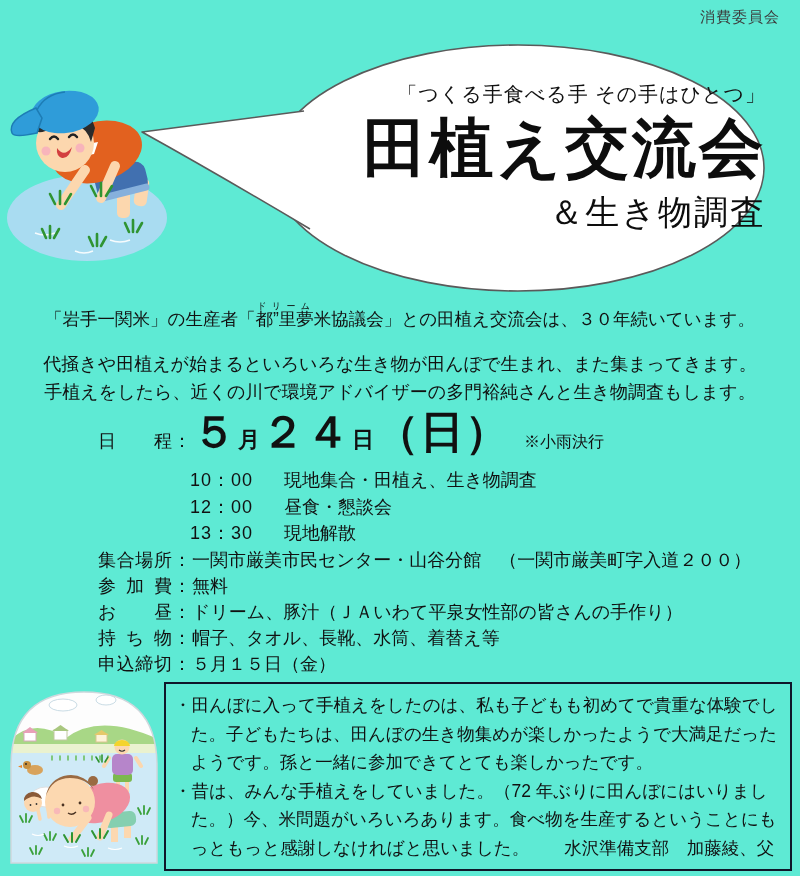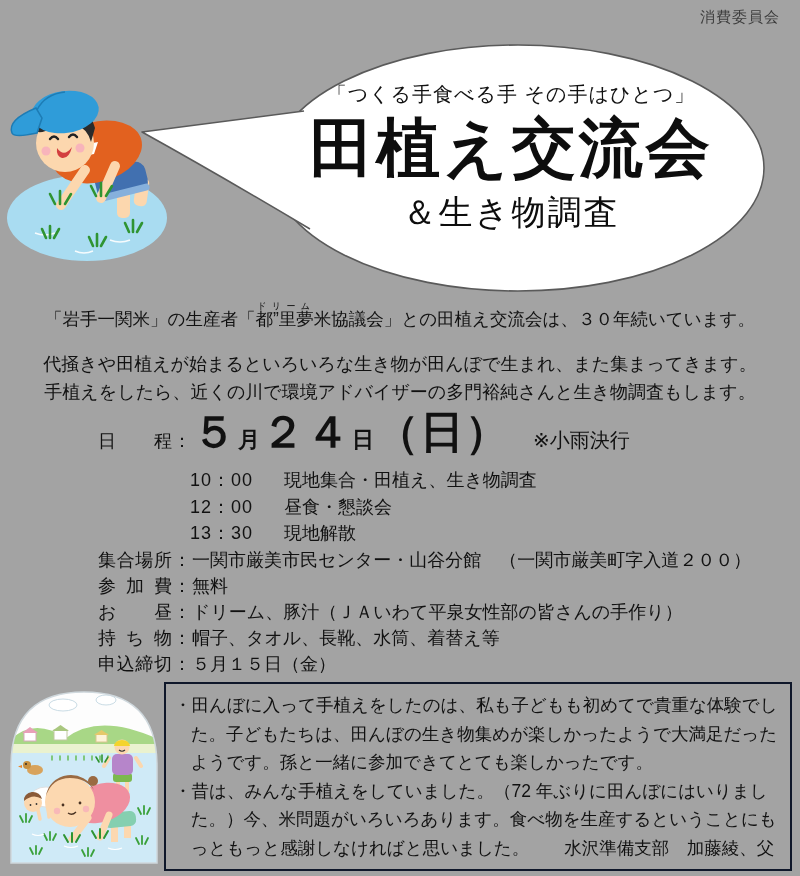--- a/index.html
+++ b/index.html
@@ -1,45 +1,45 @@
 <!DOCTYPE html>
 <html><head>
 <meta charset="utf-8">
 <style>
   html,body{margin:0;padding:0;background:#fff;}
-  .page{position:relative;width:800px;height:876px;background:#a3a3a3;overflow:hidden;
+  .page{position:relative;width:800px;height:876px;background:#5eead4;overflow:hidden;
         font-family:"Liberation Sans","DejaVu Sans",sans-serif;color:#1a1a1a;}
 
   .committee{position:absolute;top:8px;right:20px;font-family:"Liberation Serif","DejaVu Serif",serif;
              font-size:15px;color:#3c3c3c;letter-spacing:1px;}
 
   
   .bubble-wrap{position:absolute;left:118px;top:35px;width:668px;height:268px;}
   .bubble-svg{position:absolute;left:0;top:0;width:100%;height:100%;}
-  .bubble-text{position:absolute;left:150px;right:32px;top:0;text-align:center;}
+  .bubble-text{position:absolute;left:150px;right:20px;top:0;text-align:right;}
   .catchphrase{margin-top:46px;font-size:20px;font-weight:500;letter-spacing:1px;color:#111;}
   .main-title{margin-top:4px;font-size:64px;font-weight:700;letter-spacing:3px;line-height:72px;color:#0d0d0d;}
   .subtitle{margin-top:6px;font-size:34px;font-weight:500;letter-spacing:2px;color:#0d0d0d;}
 
   
   .intro{position:absolute;left:0;right:0;top:301px;text-align:center;color:#111;}
   .intro-line1{margin:0;font-size:17.5px;font-weight:500;line-height:1.25;}
   .intro-line1 rt{font-size:9px;letter-spacing:2px;}
   .intro-line2{margin:19px 0 0 0;font-size:18px;font-weight:400;line-height:28px;}
   .intro-line3{margin:0;font-size:18px;font-weight:500;line-height:28px;}
 
   
   .details{position:absolute;left:98px;top:419px;font-size:18px;font-weight:500;color:#111;}
   .drow{display:flex;align-items:center;line-height:26px;white-space:nowrap;}
   .dlabel{display:inline-block;width:74px;text-align:justify;text-align-last:justify;}
   .dcolon{display:inline-block;width:20px;text-align:center;}
   .date-row{height:48px;align-items:baseline;}
   .date-big{font-size:44px;font-weight:600;letter-spacing:1px;}
   .date-unit{font-size:22px;font-weight:600;margin:0 1px;}
-  .date-note{font-size:20px;margin-left:23px;}
+  .date-note{font-size:16px;margin-left:14px;font-family:Liberation Serif, serif;}
   .srow{display:flex;align-items:center;line-height:26.5px;padding-left:92px;white-space:nowrap;}
   .stime{display:inline-block;width:62px;letter-spacing:1px;}
   .sdesc{margin-left:32px;}
 
   
   .testimonial-box{position:absolute;left:164px;top:682px;width:628px;box-sizing:border-box;
                    border:2px solid #0f172a;padding:7px 10px 7px 8px;font-size:17.5px;font-weight:500;
                    line-height:28.5px;color:#111;}
   .testimonial-box p{margin:0;text-indent:-0.95em;padding-left:0.95em;}
 

